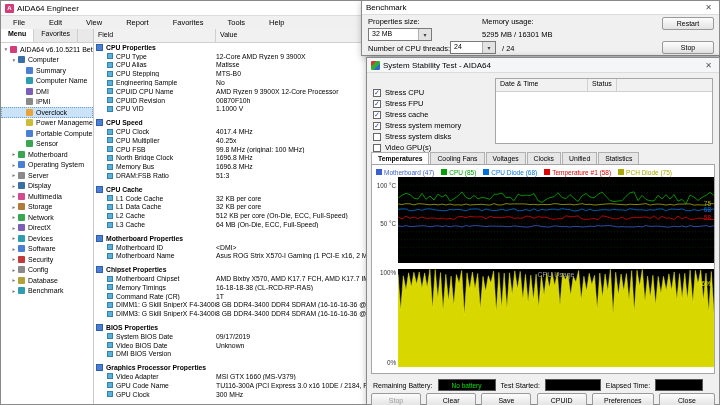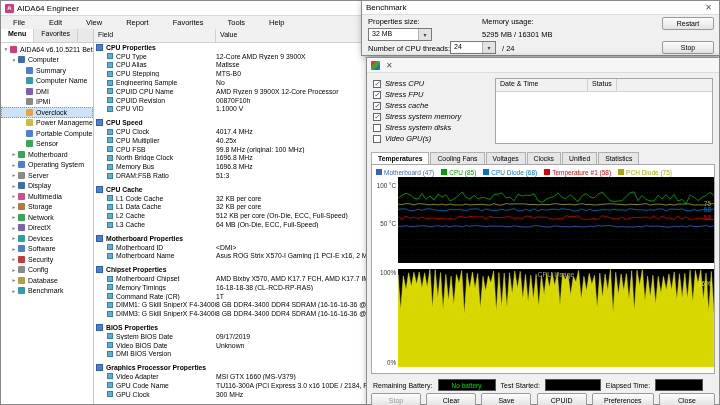--- a/index.html
+++ b/index.html
@@ -48,21 +48,21 @@
   .combo .arrow{width:12px;background:#e3e3e3;border-left:1px solid #b0b0b0;font-size:6px;color:#444;
                 display:flex;align-items:center;justify-content:center;}
   .btn{background:linear-gradient(#fdfdfd,#e2e2e2);border:1px solid #9a9a9a;border-radius:2px;
        font-size:7px;font-family:"Liberation Sans",sans-serif;display:flex;align-items:center;justify-content:center;box-sizing:border-box;}
   .btn.disabled{color:#9a9a9a;}
   .bm-btn{position:absolute;}
   
   #st-win{left:366px;top:57px;width:354px;height:348px;z-index:3;}
   #st-win .titlebar{background:#f5f6f8;}
   .st-body{position:absolute;left:0;right:0;top:14px;bottom:0;}
-  .cb-list{position:absolute;left:6px;top:6px;font-size:7.5px;font-style:italic;}
+  .cb-list{position:absolute;left:6px;top:15px;font-size:7.5px;}
   .cb-row{display:flex;align-items:center;height:11px;gap:4px;}
   .cb-box{width:8px;height:8px;background:#fff;border:1px solid #666;box-sizing:border-box;
           font-size:7px;line-height:6px;color:#2b3fc0;text-align:center;flex-shrink:0;}
   .log-panel{position:absolute;left:128px;top:6px;width:218px;height:66px;border:1px solid #a6a6a6;background:#fff;box-sizing:border-box;}
   .log-head{height:12px;display:flex;background:#f1f1f1;border-bottom:1px solid #d0d0d0;font-size:7px;}
   .log-th{padding:1px 4px;border-right:1px solid #d0d0d0;box-sizing:border-box;}
   .log-th.c0{width:92px;flex-shrink:0;}
   .tabs-row{position:absolute;left:4px;top:78px;right:4px;height:14px;display:flex;align-items:flex-end;font-size:6.8px;}
   .tab{padding:2px 6px;background:#e6e6e6;border:1px solid #b0b0b0;border-bottom:none;margin-right:1px;}
   .tab.active{background:#fff;font-weight:bold;position:relative;top:1px;padding-bottom:3px;}
@@ -517,20 +517,21 @@
     <span class="lbl" style="left:140px;top:30px">/ 24</span>
     <div class="btn bm-btn" style="left:300px;top:27px;width:52px;height:13px">
       <span>Stop</span>
     </div>
   </div>
 </div>
 
 <div class="window" id="st-win">
   <div class="titlebar">
     <span class="sst-icon"></span>
+    <span class="tb-title">System Stability Test - AIDA64</span>
     <span class="close-btn">✕</span>
   </div>
   <div class="st-body">
     <div class="cb-list" id="cb-list">
         <div class="cb-row">
           <span class="cb-box">✓</span>
           <span>Stress CPU</span>
         </div>
         <div class="cb-row">
           <span class="cb-box">✓</span>

